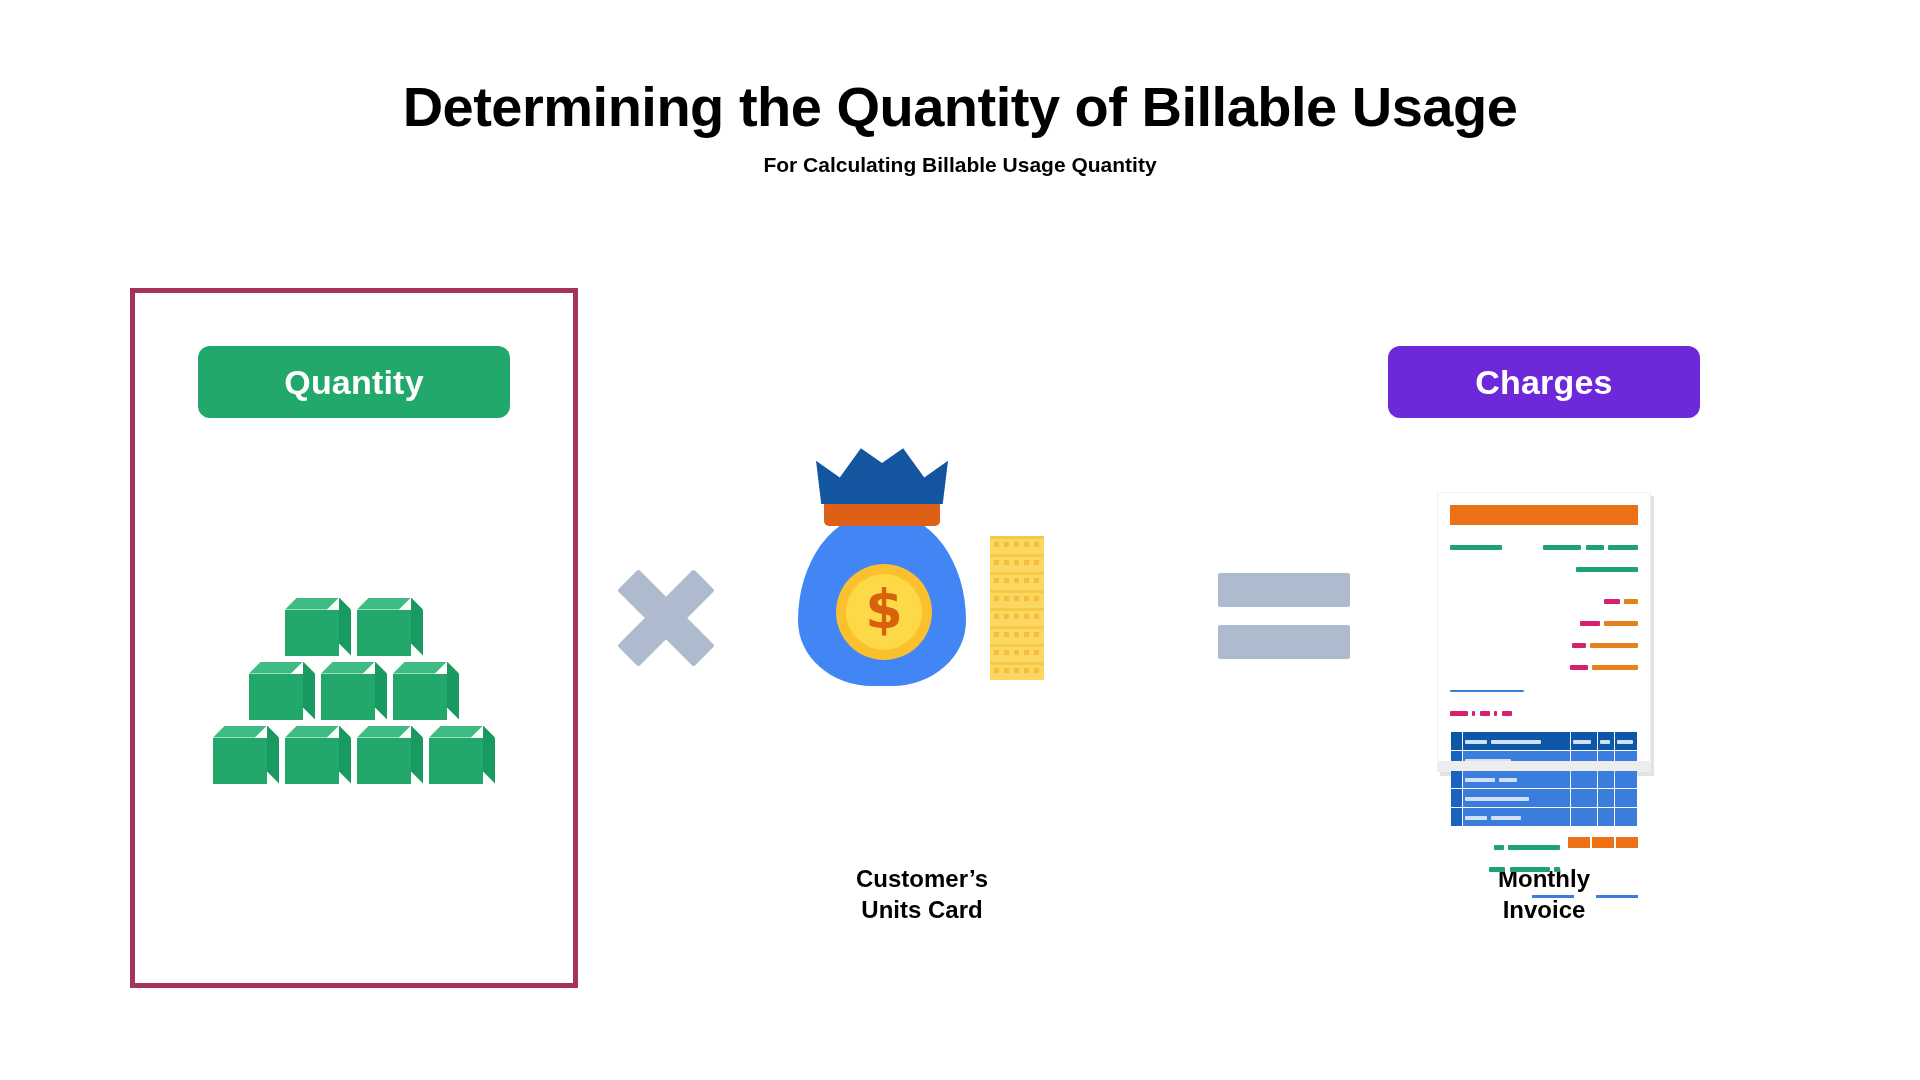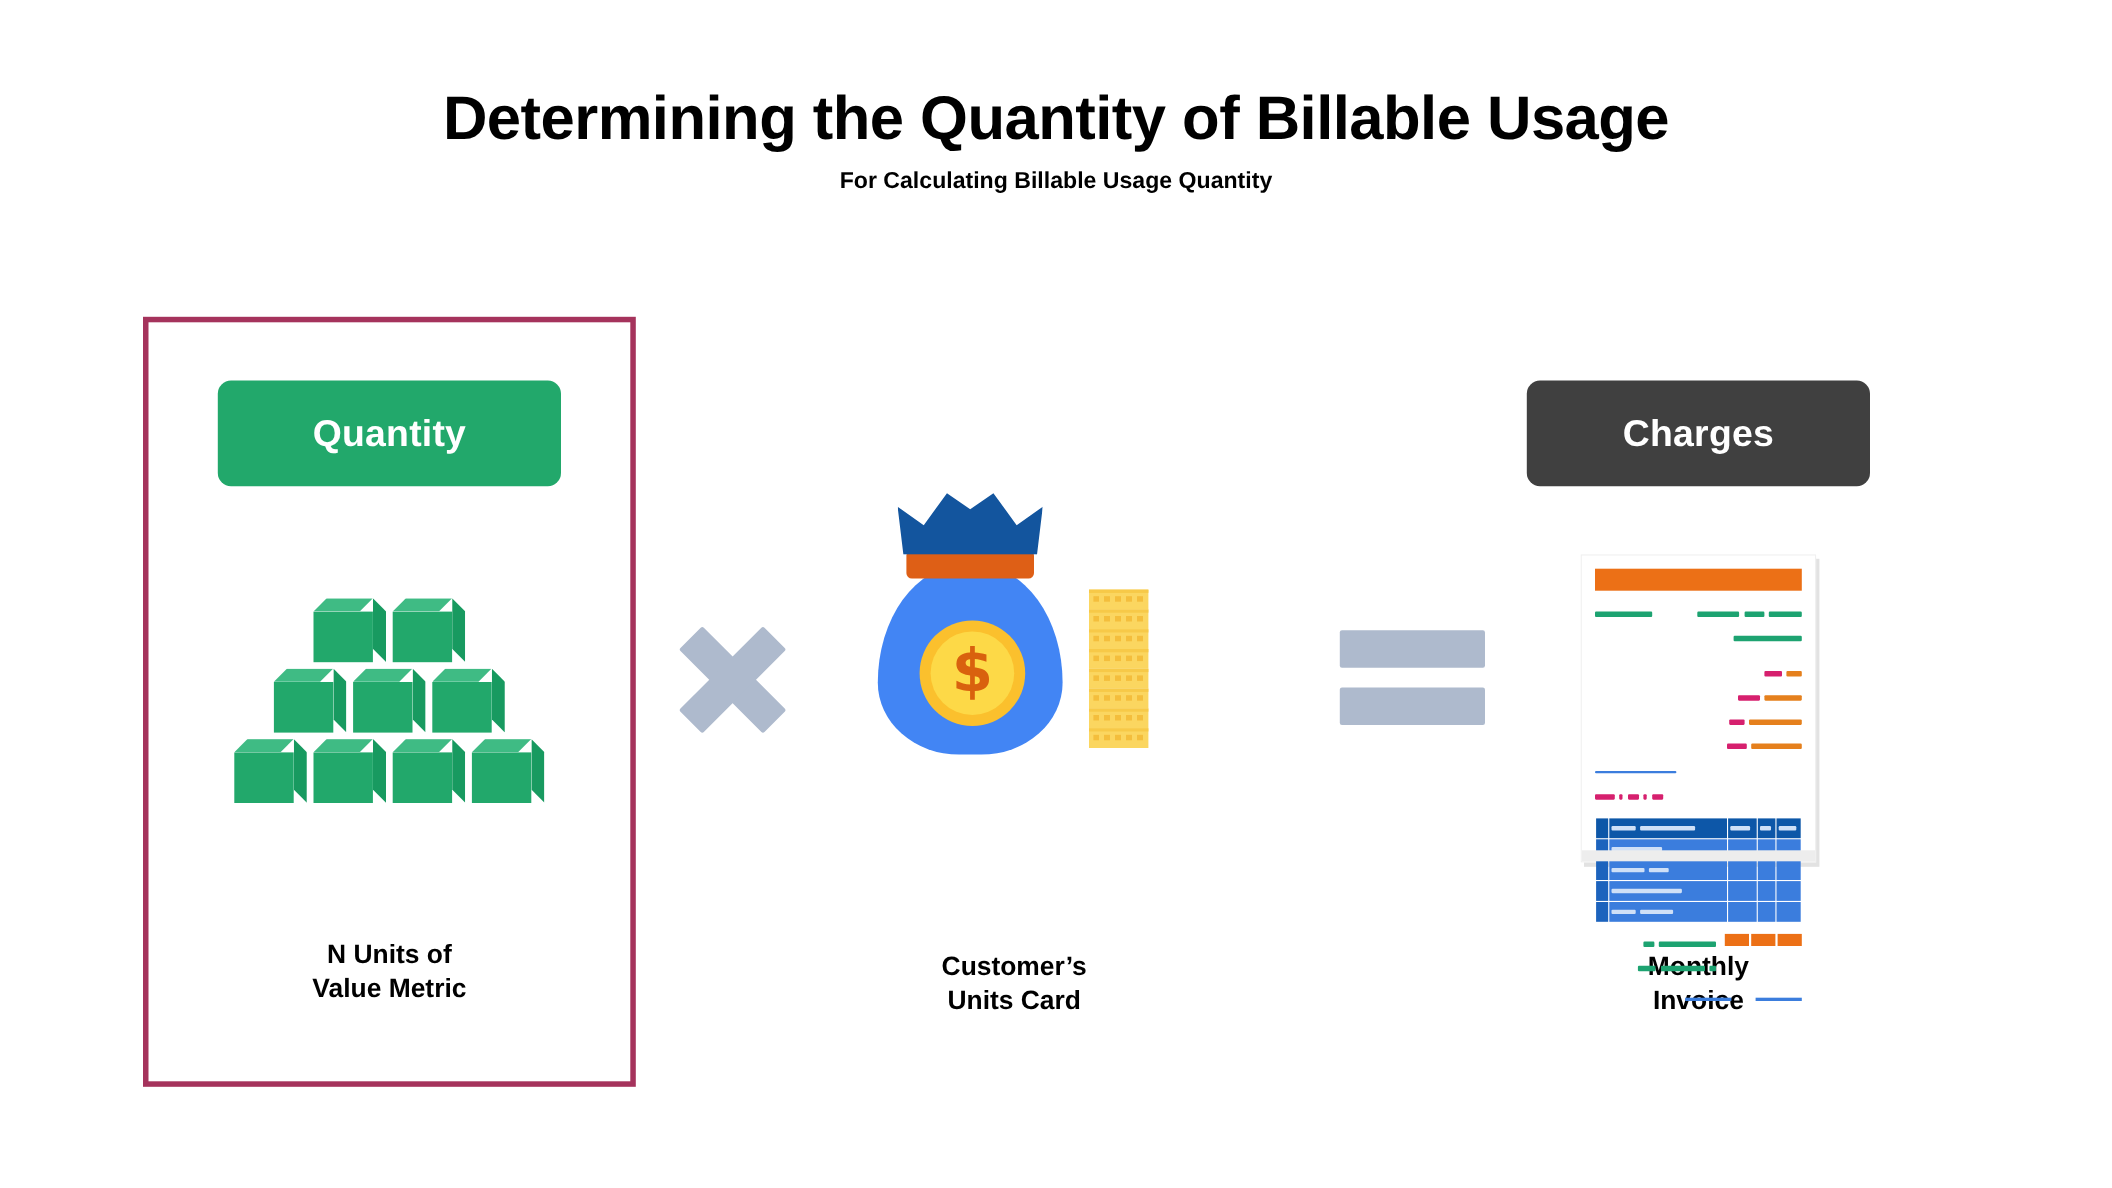--- a/index.html
+++ b/index.html
@@ -63,38 +63,38 @@
   .panel.p2 { left: 1320px; }
 
   .panel.highlight {
     border: 5px solid #A5335C;
     background: #ffffff;
     padding-top: 0;
   }
 
   .badge {
     width: 312px;
-    height: 96px;
+    height: 72px;
     border-radius: 12px;
     display: flex;
     align-items: center;
     justify-content: center;
     color: #ffffff;
     font-size: 34px;
     font-weight: 700;
     letter-spacing: 0.2px;
     margin-top: 58px;
   }
   .panel.p1 .badge,
   .panel.p2 .badge { margin-top: 58px; }
   .panel.p0 .badge { margin-top: 53px; }
 
   .badge-quantity { background: #22A86B; }
   .badge-price    { background: #4285F4; }
-  .badge-charges  { background: #404040; }
+  .badge-charges  { background: #6d28d9; }
 
   .art {
     flex: 1 1 auto;
     width: 100%;
     display: flex;
     align-items: center;
     justify-content: center;
   }
 
   .caption {
@@ -366,22 +366,20 @@
               <div class="face-front"></div>
             </div>
           <div class="cube">
               <div class="face-top"></div>
               <div class="face-side"></div>
               <div class="face-front"></div>
             </div>
         </div>
       </div>
     </div>
-    <div class="caption">N Units of
-Value Metric</div>
   </div>
 
   <div class="op op-times">
     <div class="times-glyph">
       <span></span>
         <span></span>
     </div>
   </div>
 
   <div class="panel p1">

